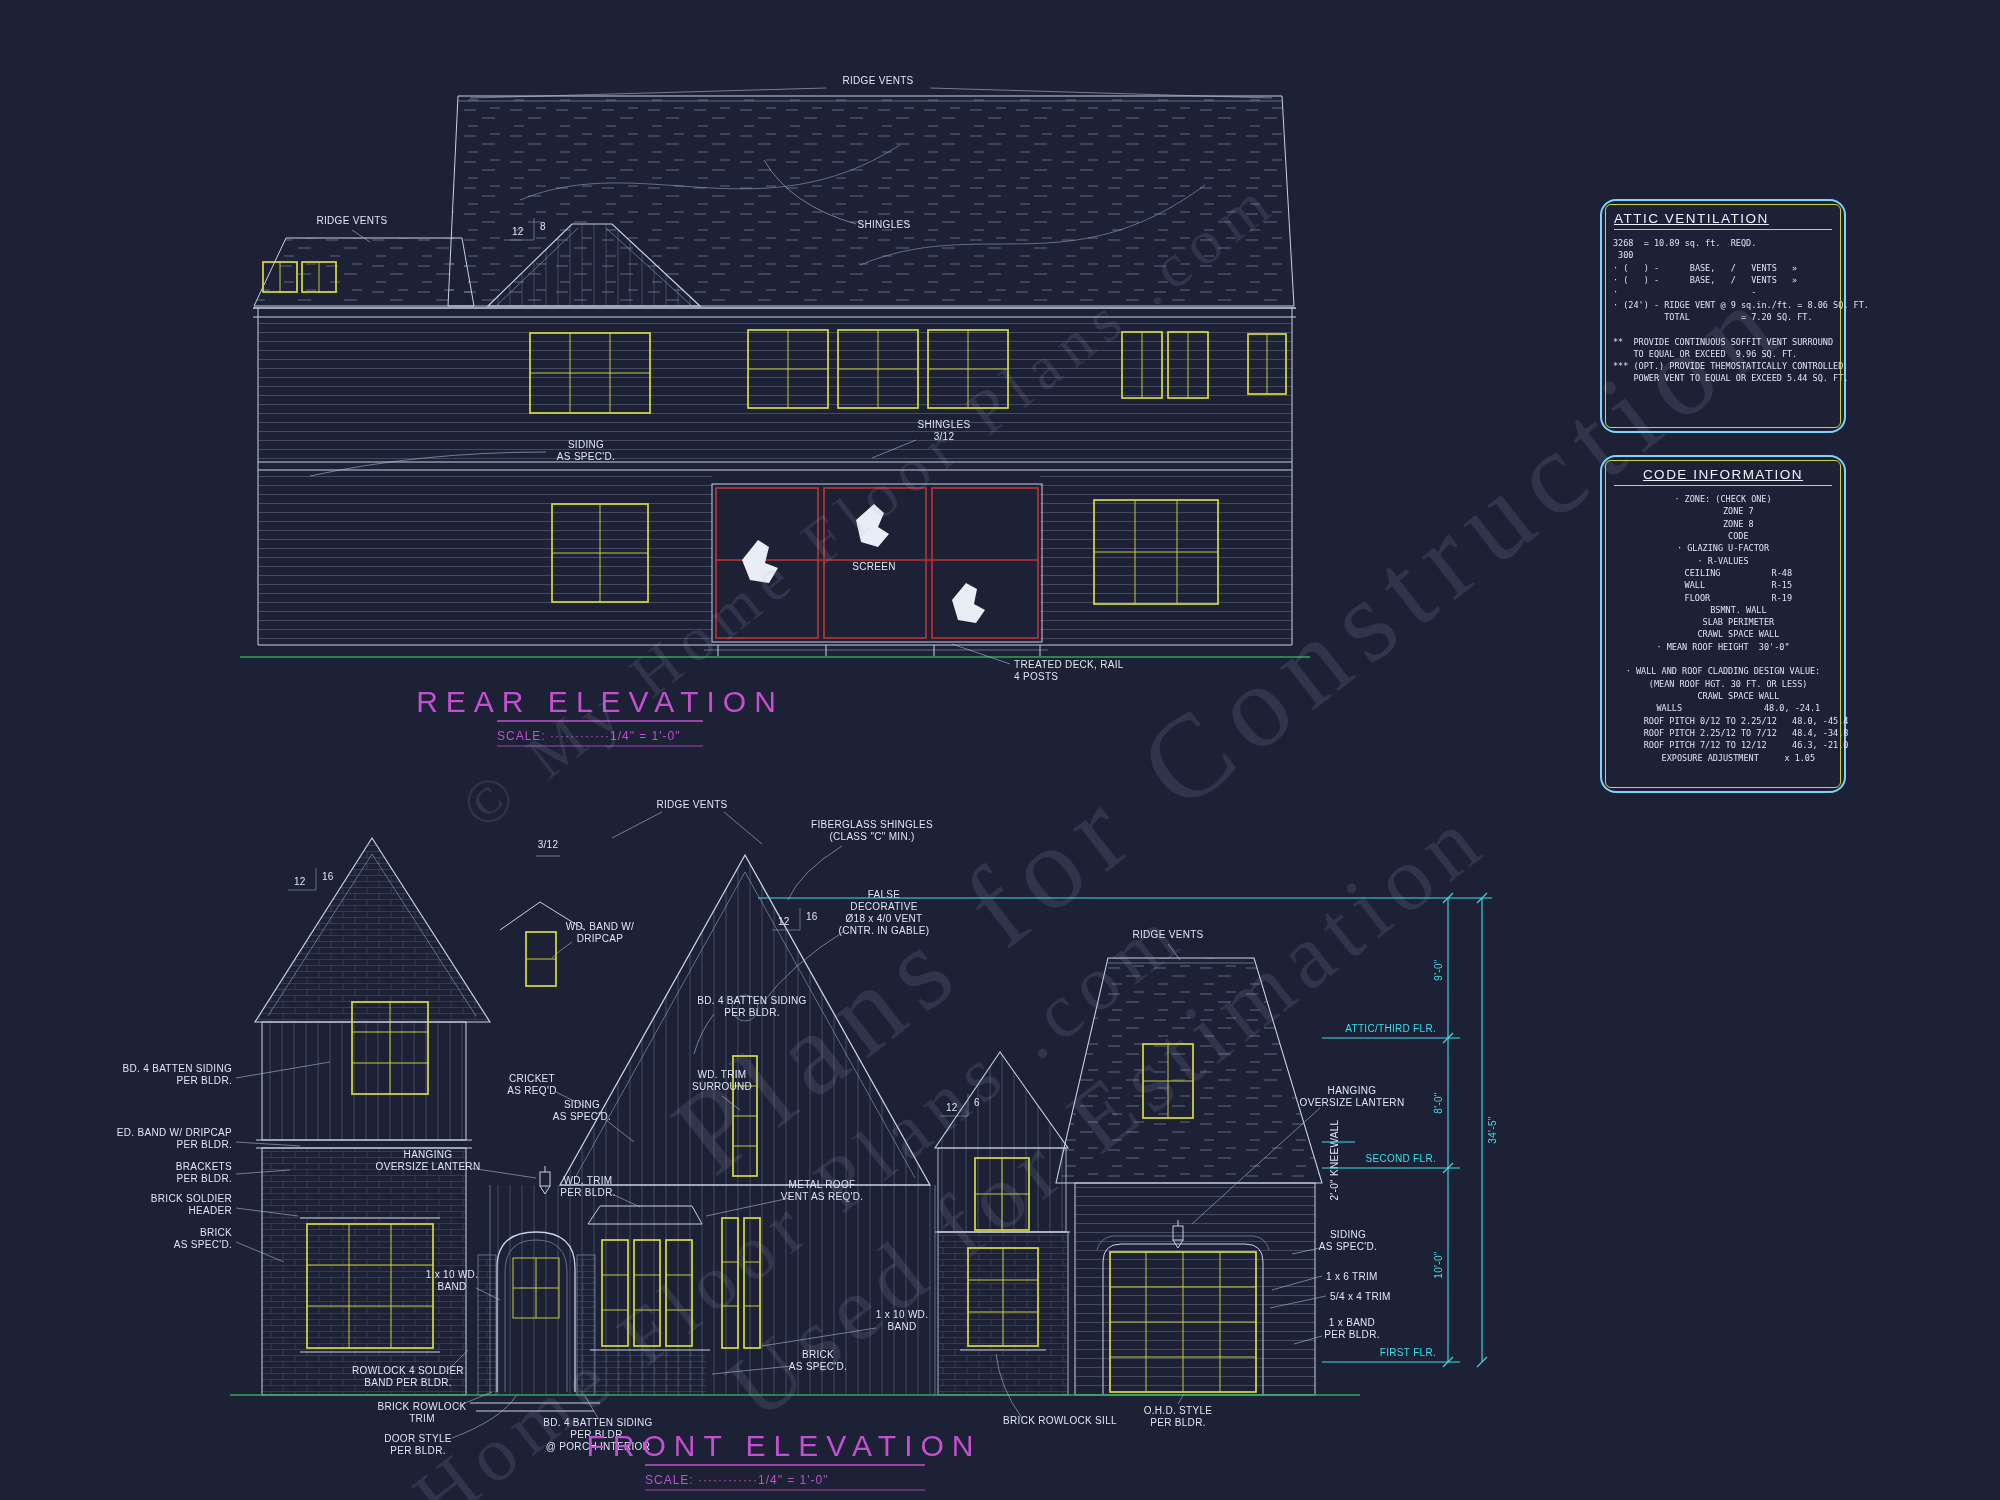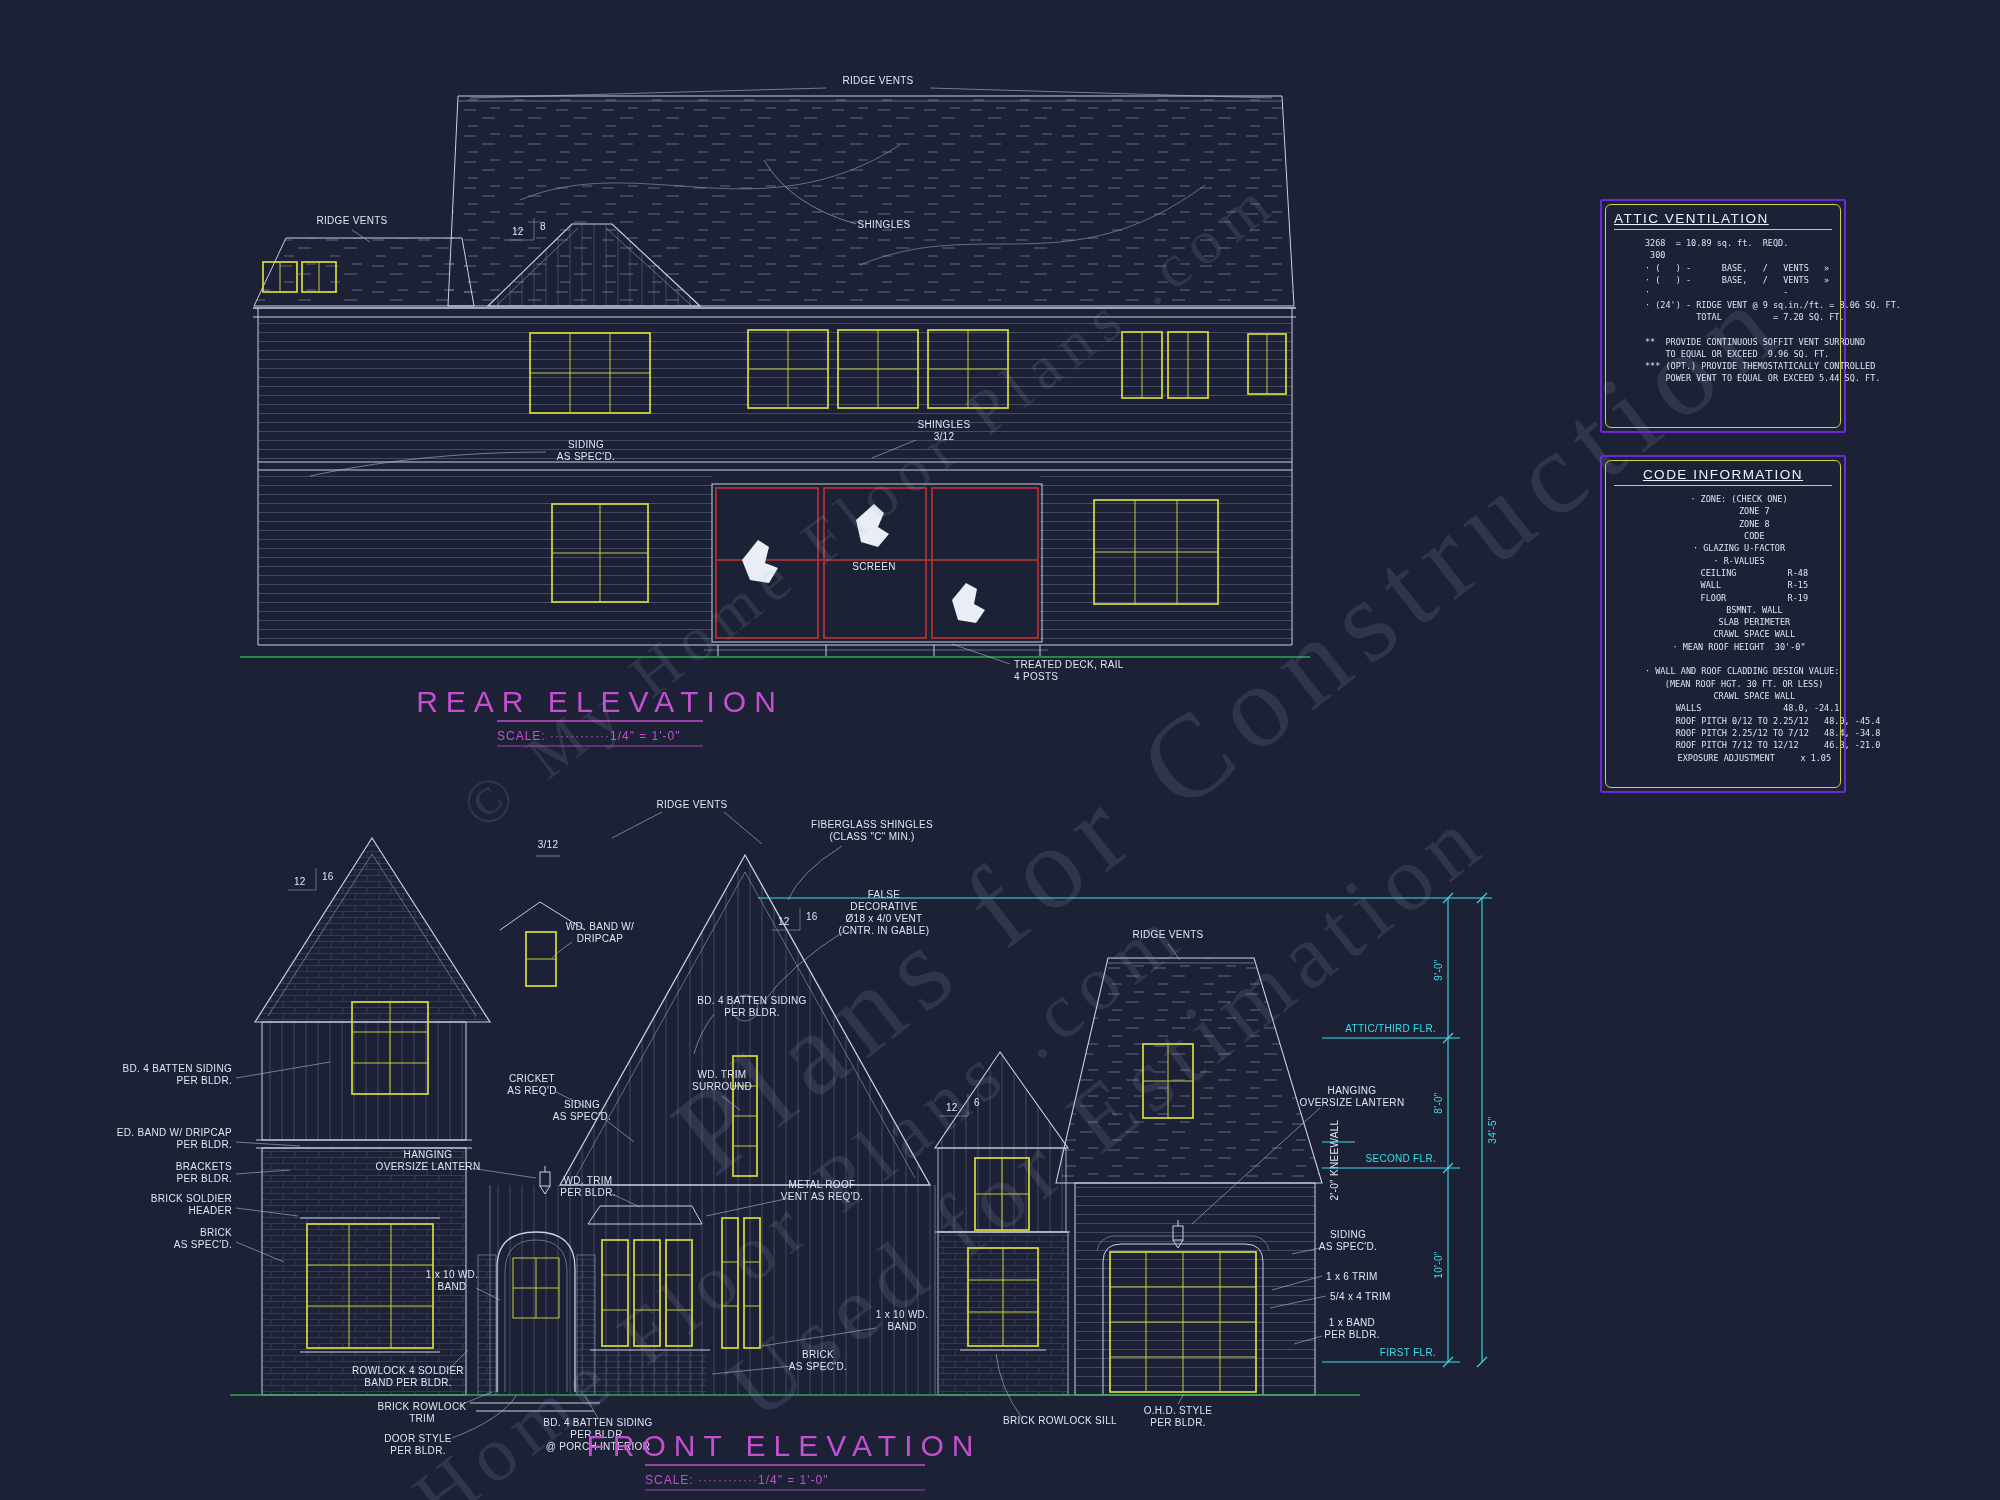--- a/index.html
+++ b/index.html
@@ -21,28 +21,28 @@
   .winin{stroke:#d9db3a;stroke-width:.9;fill:none}
   .red{stroke:#c23434;stroke-width:1.6;fill:none}
   .grn{stroke:#2da852;stroke-width:1.7;fill:none}
   .leader{stroke:#aebcd4;stroke-width:.6;fill:none}
   text.lbl{fill:#dfe7f4;font-family:"Liberation Sans",sans-serif;font-size:10px;letter-spacing:.3px;}
   text.cyt{fill:#39dfe8;}
   .mid{text-anchor:middle}.end{text-anchor:end}
   text.title{font-size:30px;letter-spacing:8px;fill:#c44fd0;font-family:"Liberation Sans",sans-serif;}
   text.scaletxt{font-size:12px;letter-spacing:1px;fill:#c44fd0;font-family:"Liberation Sans",sans-serif;}
   
-  .panel{position:absolute;border:2px solid #6d28d9;border-radius:2px;}
+  .panel{position:absolute;border:2px solid #7dd3fc;border-radius:16px;}
   .panel::before{content:"";position:absolute;inset:3px;border:1px solid #cfd43c;border-radius:6px;pointer-events:none;}
   .attic-panel{left:1600px;top:199px;width:242px;height:230px;}
   .code-panel{left:1600px;top:455px;width:242px;height:334px;text-align:center;}
   .panel-title{font-size:13.5px;letter-spacing:1.5px;color:#eef2fa;margin:10px 12px 2px;
                padding-bottom:3px;border-bottom:1px solid #cfd43c;text-decoration:underline;}
   .panel-body{padding:5px 11px;font-family:"DejaVu Sans Mono",monospace;font-size:8.5px;
-              line-height:1.45;color:#dde4f0;margin-left:32px;}
+              line-height:1.45;color:#dde4f0;}
   .pline{white-space:pre;min-height:12px;}
 </style>
 </head>
 <body>
 
 <div class="canvas">
 
   <div class="wm wm1">© My Home Floor Plans .com</div>
   <div class="wm wm2">Plans for Construction</div>
   <div class="wm wm3">Used for Estimation</div>

